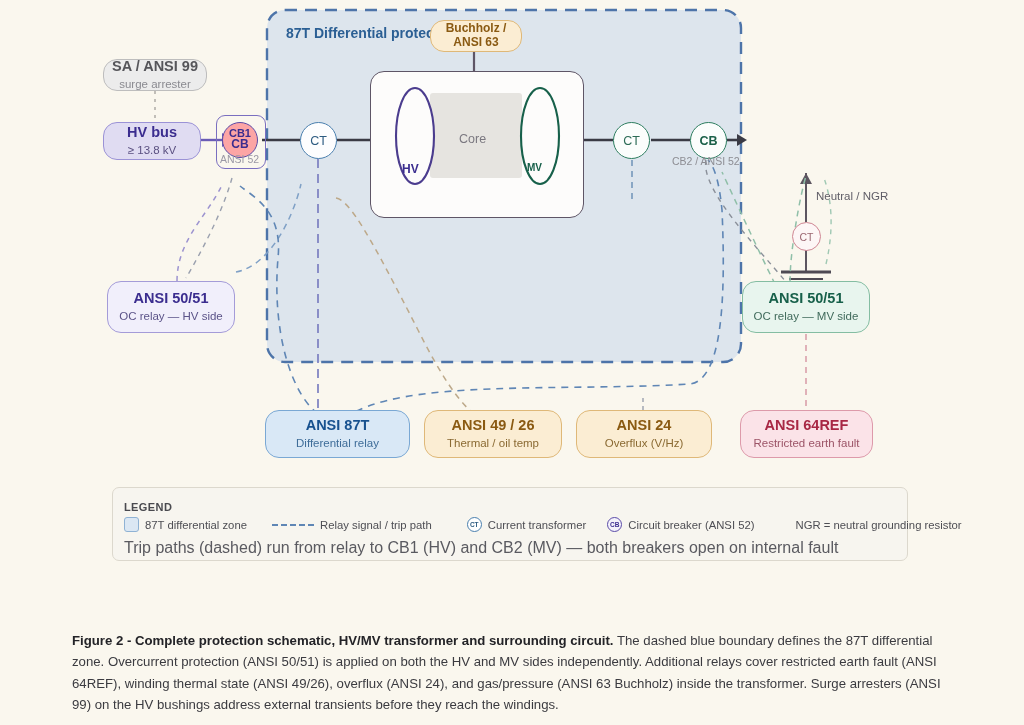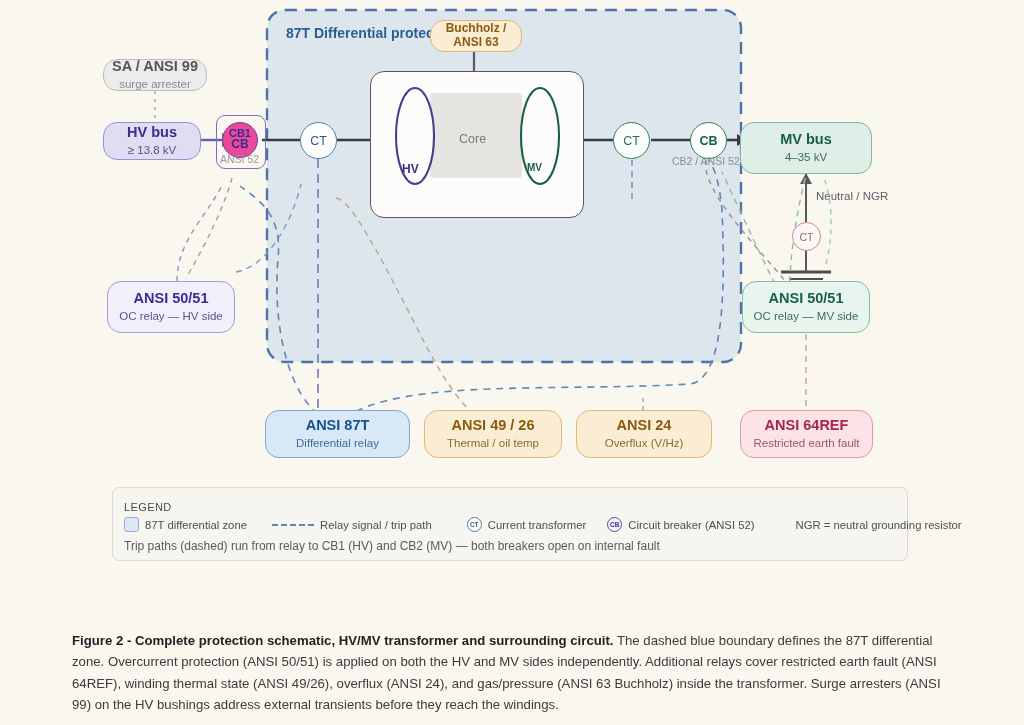--- a/index.html
+++ b/index.html
@@ -54,36 +54,36 @@
   .corelabel{position:absolute;font-size:12.5px;color:#7b7880;}
 
   
   .cbframe{position:absolute;border:1.5px solid #7a6fc0;border-radius:9px;background:transparent;}
 
   .circ{position:absolute;border-radius:50%;display:flex;align-items:center;
         justify-content:center;font-size:12.5px;box-sizing:border-box;}
   .circ.blue{border:1.7px solid #4a7fae;background:#fdfdfe;color:#2d5b80;}
   .circ.green{border:1.7px solid #2d7d60;background:#fbfdfc;color:#1b6049;font-weight:bold;}
   .circ.greenct{border:1.7px solid #2d7d60;background:#fbfdfc;color:#2c6b56;font-weight:normal;}
-  .circ.purple{border:1.7px solid #5b4ba8;background:#ec4899;color:#3b2d8f;font-weight:bold;}
+  .circ.purple{border:1.7px solid #5b4ba8;background:#fca5a5;color:#3b2d8f;font-weight:bold;}
   .circ.pink{border:1.7px solid #cf8693;background:#fdf6f6;color:#9a6670;}
 
   .smalllab{position:absolute;font-size:10.5px;color:#8d8d93;white-space:nowrap;}
   .zonetitle{position:absolute;font-size:14px;font-weight:bold;color:#2b5f94;white-space:nowrap;}
 
   
   .legend{position:absolute;background:#f7f5ef;border:1px solid #dcd8cd;border-radius:7px;}
-  .legend-title{position:absolute;font-size:11px;font-weight:normal;color:#4a4a4f;letter-spacing:.4px;}
+  .legend-title{position:absolute;font-size:11px;font-weight:bold;color:#4a4a4f;letter-spacing:.4px;}
   .leg-row{position:absolute;display:flex;align-items:center;gap:7px;}
   .leg-item{display:flex;align-items:center;gap:6px;font-size:11.3px;color:#4e4e54;white-space:nowrap;}
   .leg-swatch{width:13px;height:13px;border-radius:3px;background:#dbe7f3;border:1px solid #8fb2d4;}
   .leg-dash{width:42px;height:0;border-top:2px dashed #5f86b5;}
   .leg-circ{width:15px;height:15px;border-radius:50%;font-size:6.5px;display:flex;
             align-items:center;justify-content:center;box-sizing:border-box;font-weight:bold;}
-  .leg-note{position:absolute;font-size:12px;color:#5a5a60;white-space:nowrap;}
+  .leg-note{position:absolute;font-size:16px;color:#5a5a60;white-space:nowrap;}
 
   .caption{position:absolute;left:72px;top:630px;width:880px;text-align:left;
            font-size:13.2px;line-height:1.62;color:#3b3b40;}
   .caption b{color:#232327;}
 </style>
 </head>
 <body>
 
 <div id="stage">
 
@@ -189,24 +189,20 @@
 
   <div class="circ greenct" style="left:613px;top:122px;width:37px;height:37px;">
     <span>CT</span>
   </div>
 
   <div class="circ green" style="left:690px;top:122px;width:37px;height:37px;">
     <span>CB</span>
   </div>
   <div class="smalllab" style="left:672px;top:155px;">CB2 / ANSI 52</div>
 
-  <div class="node mvbox" style="left:740px;top:122px;width:132px;height:52px;">
-    <span class="t1">MV bus</span>
-    <span class="t2">4–35 kV</span>
-  </div>
   <div style="position:absolute;left:816px;top:190px;font-size:11.5px;color:#5f5d66;">Neutral / NGR</div>
 
   <div class="circ pink" style="left:792px;top:222px;width:29px;height:29px;font-size:10.5px;">
     <span>CT</span>
   </div>
 
   <div class="node mvrelay" style="left:742px;top:281px;width:128px;height:52px;">
     <span class="t1">ANSI 50/51</span>
     <span class="t2">OC relay — MV side</span>
   </div>

